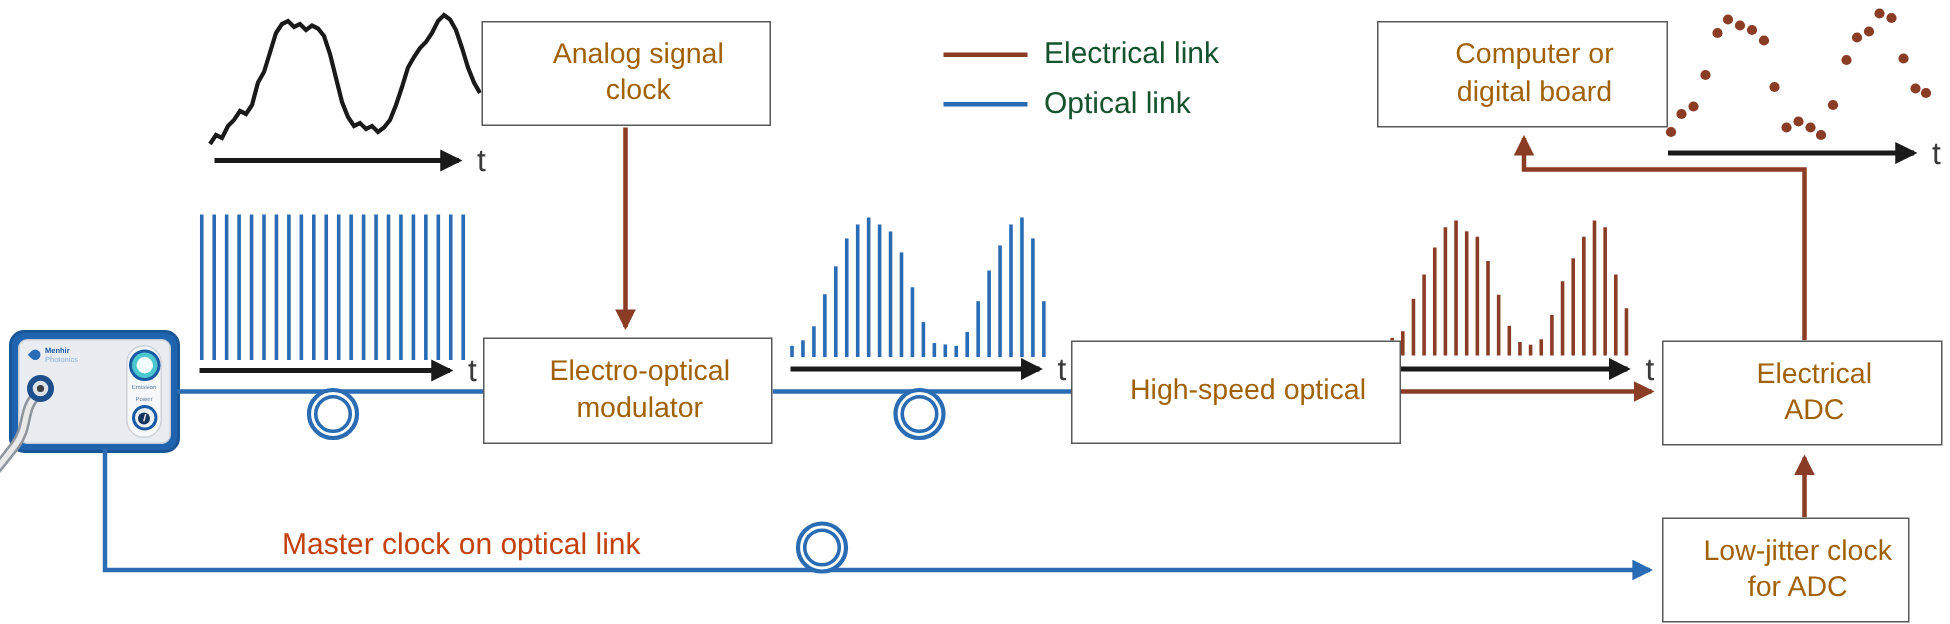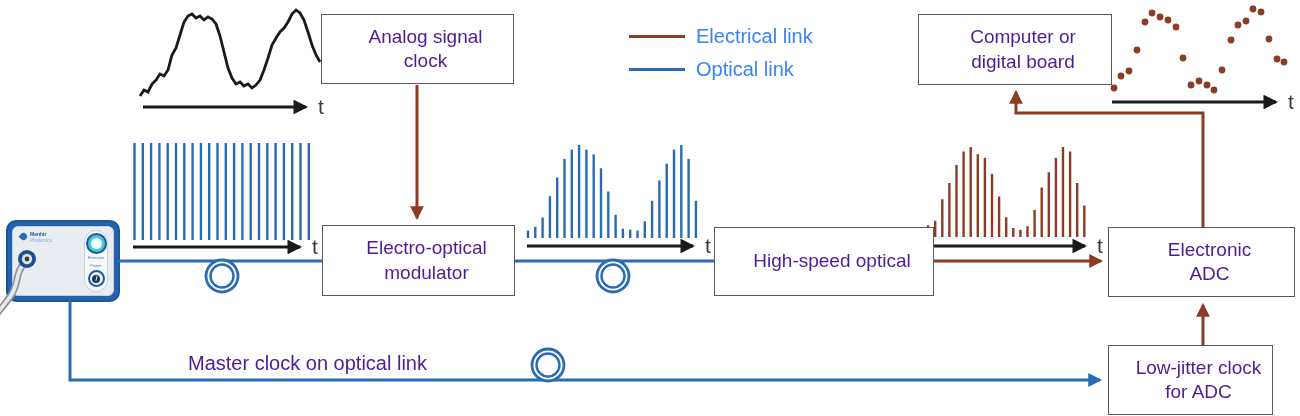--- a/index.html
+++ b/index.html
@@ -25,36 +25,36 @@
   .power-btn{width:13px;height:13px;border-radius:50%;background:#eef1f4;border:2px solid #1a5ba6;
           position:relative;margin-top:2px;flex:0 0 auto;}
   .key-slot{position:absolute;left:50%;top:50%;width:8px;height:8px;margin:-4px 0 0 -4px;
           background:#14365e;border-radius:50%;}
   .key-slot::after{content:'';position:absolute;left:3.5px;top:1.5px;width:1px;height:5px;
           background:#e8e8e8;transform:rotate(15deg);}
   
   #diagram-svg{position:absolute;left:0;top:0;z-index:2;}
   #diagram-svg text{font-family:"Liberation Sans",sans-serif;}
   
-  .dbox{position:absolute;background:#ffffff;border:1.6px solid #58595b;color:#4c1d95;
+  .dbox{position:absolute;background:#ffffff;border:1.6px solid #58595b;color:#a16207;
         font-size:19px;line-height:1.28;display:flex;flex-direction:column;align-items:center;
         justify-content:center;text-align:center;box-sizing:border-box;z-index:3;padding-left:16px;}
   #box-analog   {left:321px;top:14px; width:193px;height:70px;}
   #box-computer {left:918px;top:14px; width:194px;height:71px;}
   #box-modulator{left:322px;top:225px;width:193px;height:71px;}
   #box-converter{left:714px;top:227px;width:220px;height:69px;}
   #box-adc      {left:1108px;top:227px;width:187px;height:70px;}
   #box-clock    {left:1108px;top:345px;width:165px;height:70px;}
   
   .legend{position:absolute;left:629px;top:20px;z-index:3;display:flex;flex-direction:column;}
   .legend-row{display:flex;align-items:center;height:33px;}
   .legend-swatch{width:56px;height:3px;flex:0 0 auto;}
-  .legend-label{margin-left:11px;font-size:20px;color:#3b82f6;}
-  
-  .master-clock-label{position:absolute;left:188px;top:352px;font-size:20px;color:#4c1d95;z-index:3;}
+  .legend-label{margin-left:11px;font-size:20px;color:#14532d;}
+  
+  .master-clock-label{position:absolute;left:188px;top:352px;font-size:20px;color:#c2410c;z-index:3;}
 </style>
 </head>
 <body>
 
 <div class="canvas">
 
   <div class="device">
     <div class="device-panel">
       <div class="device-logo">
         <span class="logo-drop"></span>
@@ -219,21 +219,21 @@
     <span>modulator</span>
   </div>
   <div class="dbox" id="box-computer">
     <span>Computer or</span>
     <span>digital board</span>
   </div>
   <div class="dbox" id="box-converter">
     <span>High-speed optical</span>
   </div>
   <div class="dbox" id="box-adc">
-    <span>Electronic</span>
+    <span>Electrical</span>
     <span>ADC</span>
   </div>
   <div class="dbox" id="box-clock">
     <span>Low-jitter clock</span>
     <span>for ADC</span>
   </div>
 
   <div class="legend">
     <div class="legend-row">
       <span class="legend-swatch" style="background: rgb(138, 60, 37);"></span>

